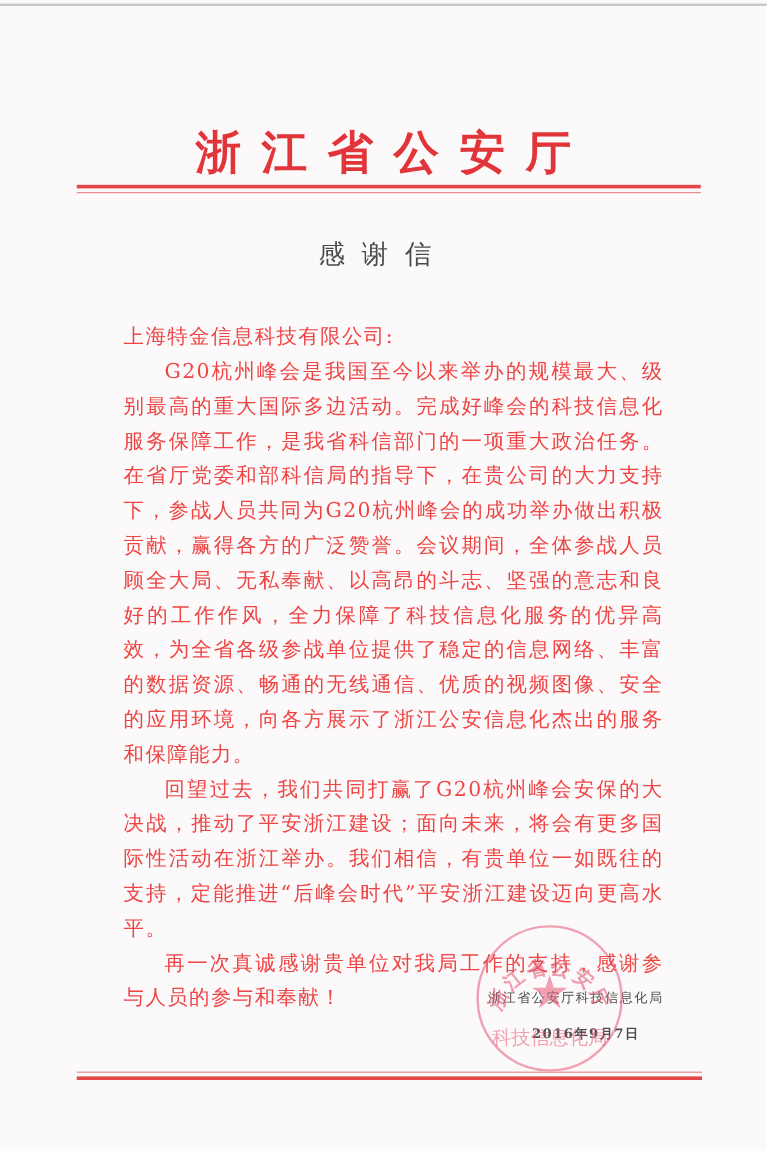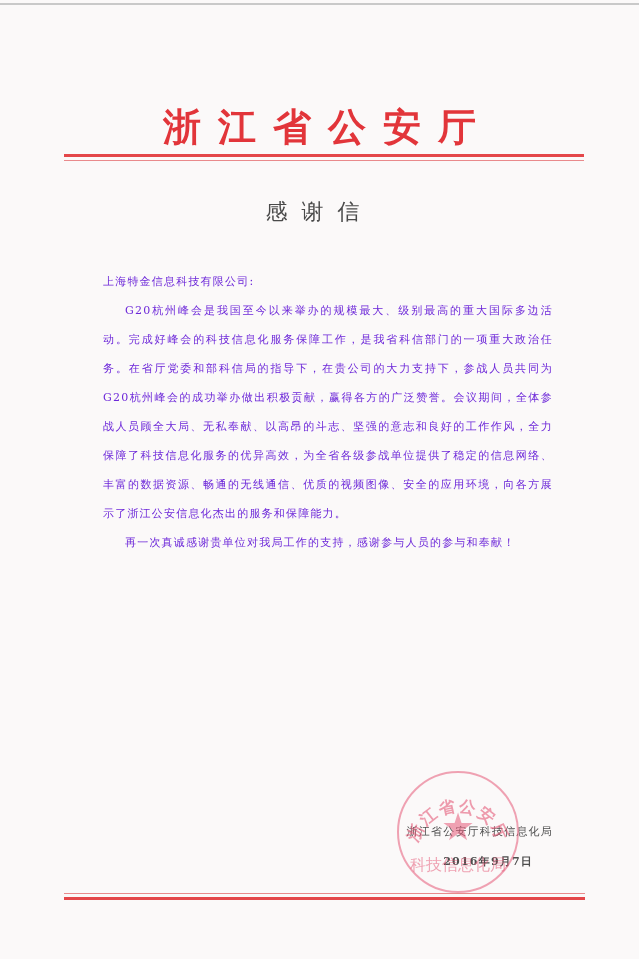--- a/index.html
+++ b/index.html
@@ -52,22 +52,22 @@
       color: #4a4a4a;
       font-size: 22px;
       letter-spacing: 14px;
       box-sizing: border-box;
     }
     .body-text {
       position: absolute;
       left: 103px;
       top: 267px;
       width: 450px;
-      color: #6d28d9;
-      font-size: 11px;
+      color: #ef4444;
+      font-size: 17px;
       line-height: 29px;
       letter-spacing: 1.2px;
       text-align: justify;
     }
     .body-text p {
       margin: 0;
       text-indent: 2em;
     }
     .body-text p.salutation {
       text-indent: 0;
@@ -128,20 +128,21 @@
 <div class="letterhead">浙江省公安厅</div>
 
 <div class="rule-thick" style="left:64px; top:154px; width:520px;"></div>
 <div class="rule-thin" style="left:64px; top:160px; width:520px;"></div>
 
 <div class="doc-title">感谢信</div>
 
 <div class="body-text">
   <p class="salutation">上海特金信息科技有限公司:</p>
   <p>G20杭州峰会是我国至今以来举办的规模最大、级别最高的重大国际多边活动。完成好峰会的科技信息化服务保障工作，是我省科信部门的一项重大政治任务。在省厅党委和部科信局的指导下，在贵公司的大力支持下，参战人员共同为G20杭州峰会的成功举办做出积极贡献，赢得各方的广泛赞誉。会议期间，全体参战人员顾全大局、无私奉献、以高昂的斗志、坚强的意志和良好的工作作风，全力保障了科技信息化服务的优异高效，为全省各级参战单位提供了稳定的信息网络、丰富的数据资源、畅通的无线通信、优质的视频图像、安全的应用环境，向各方展示了浙江公安信息化杰出的服务和保障能力。</p>
+  <p>回望过去，我们共同打赢了G20杭州峰会安保的大决战，推动了平安浙江建设；面向未来，将会有更多国际性活动在浙江举办。我们相信，有贵单位一如既往的支持，定能推进“后峰会时代”平安浙江建设迈向更高水平。</p>
   <p>再一次真诚感谢贵单位对我局工作的支持，感谢参与人员的参与和奉献！</p>
 </div>
 
 <div class="signoff">
   <div>浙江省公安厅科技信息化局</div>
   <div class="date">2016年9月7日</div>
 </div>
 
 <div class="stamp">
   <svg class="stamp-arc" viewBox="0 0 122 122">

